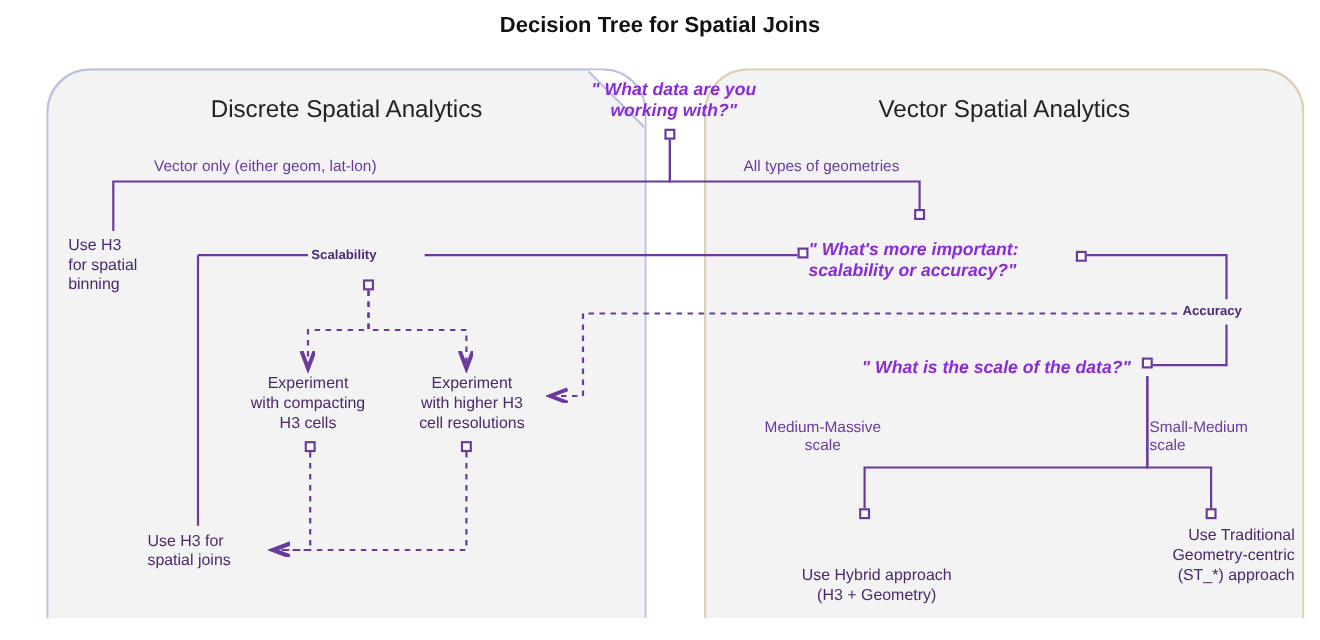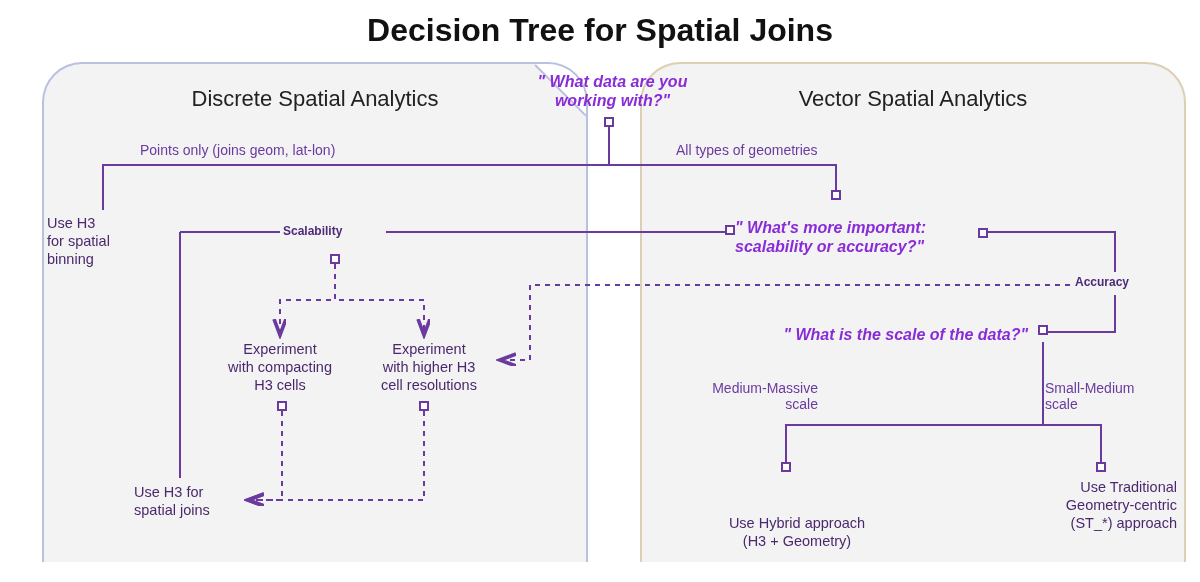--- a/index.html
+++ b/index.html
@@ -1,17 +1,17 @@
 <!DOCTYPE html>
 <html><head>
 <meta charset="utf-8">
 <style>
 html,body{margin:0;padding:0;font-family:"Segoe UI",Arial,sans-serif;background:#fff}
 .stage{position:relative;width:1200px;height:582px;overflow:hidden}
-.title{position:absolute;left:0;right:0;top:12px;text-align:center;font-size:32px;font-weight:800;color:#111}
+.title{position:absolute;left:0;right:0;top:12px;text-align:center;font-size:20px;font-weight:800;color:#111}
 .panel{position:absolute;background:#f3f3f3;border:2px solid;border-radius:40px;overflow:hidden}
 .panel.discrete{left:42px;top:62px;width:542px;height:498px;border-color:#b9c0e0;border-bottom:none;border-bottom-left-radius:0;border-bottom-right-radius:0}
 .panel.discrete::before{content:"";position:absolute;top:-36px;right:-36px;width:72px;height:72px;background:#fff;transform:rotate(45deg);border-bottom:2px solid #b9c0e0}
 .panel.vector{left:640px;top:62px;width:542px;height:498px;border-color:#dccfb3;border-bottom:none;border-bottom-left-radius:0;border-bottom-right-radius:0}
 .panel-title{text-align:center;margin-top:22px;font-size:22px;font-weight:400;color:#222}
 .question{position:absolute;color:#8a2bd8;font-style:italic;font-weight:600;text-align:center;line-height:1.2}
 .box-label{position:absolute;color:#4b286d;font-size:14.5px;line-height:1.25}
 .strong-label{position:absolute;color:#4b2a78;font-weight:800;font-size:12px}
 .edge-label{position:absolute;color:#6b3a9e;font-size:14px}
 .node{position:absolute;width:10px;height:10px;border:2px solid #6b3a9e;background:#fff;box-sizing:border-box}
@@ -34,28 +34,28 @@
 
   <div class="question" style="left:510px;top:72px;width:205px">" What data are you
 working with?"</div>
   <div class="question" style="left:735px;top:218px;width:230px;text-align:left">" What's more important:
 scalability or accuracy?"</div>
   <div class="question" style="left:758px;top:325px;width:270px;text-align:right">" What is the scale of the data?"</div>
 
   <div class="strong-label" style="left:283px;top:224px">Scalability</div>
   <div class="strong-label" style="left:1075px;top:275px">Accuracy</div>
 
-  <div class="edge-label" style="left:140px;top:142px">Points only (joins geom, lat-lon)</div>
+  <div class="edge-label" style="left:140px;top:142px">Vector only (either geom, lat-lon)</div>
   <div class="edge-label" style="left:676px;top:142px">All types of geometries</div>
-  <div class="edge-label" style="left:678px;top:380px;width:140px;text-align:right;white-space:pre-line">Medium-Massive
+  <div class="edge-label" style="left:678px;top:380px;width:140px;text-align:center;white-space:pre-line">Medium-Massive
 scale</div>
   <div class="edge-label" style="left:1045px;top:380px;width:125px;text-align:left;white-space:pre-line">Small-Medium
 scale</div>
 
-  <div class="box-label" style="left:47px;top:214px;width:90px;white-space:pre-line">Use H3
+  <div class="box-label" style="left:62px;top:214px;width:90px;white-space:pre-line">Use H3
 for spatial
 binning</div>
   <div class="box-label" style="left:220px;top:340px;width:120px;text-align:center;white-space:pre-line">Experiment
 with compacting
 H3 cells</div>
   <div class="box-label" style="left:364px;top:340px;width:130px;text-align:center;white-space:pre-line">Experiment
 with higher H3
 cell resolutions</div>
   <div class="box-label" style="left:134px;top:483px;width:120px;white-space:pre-line">Use H3 for
 spatial joins</div>

